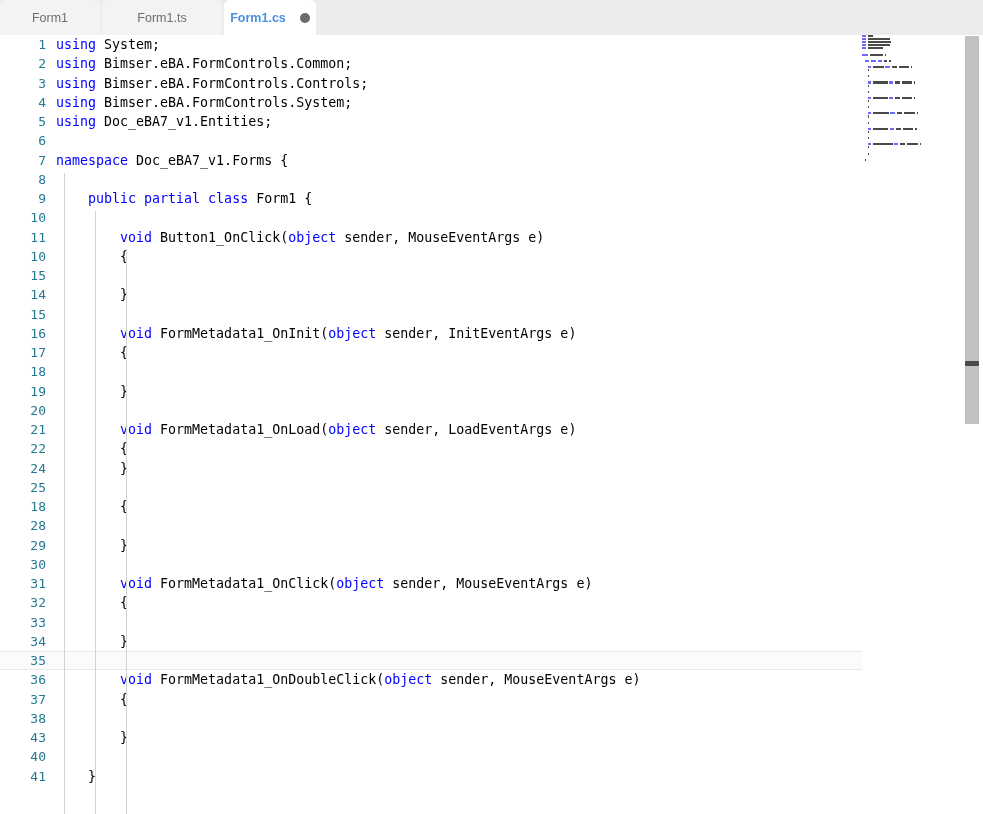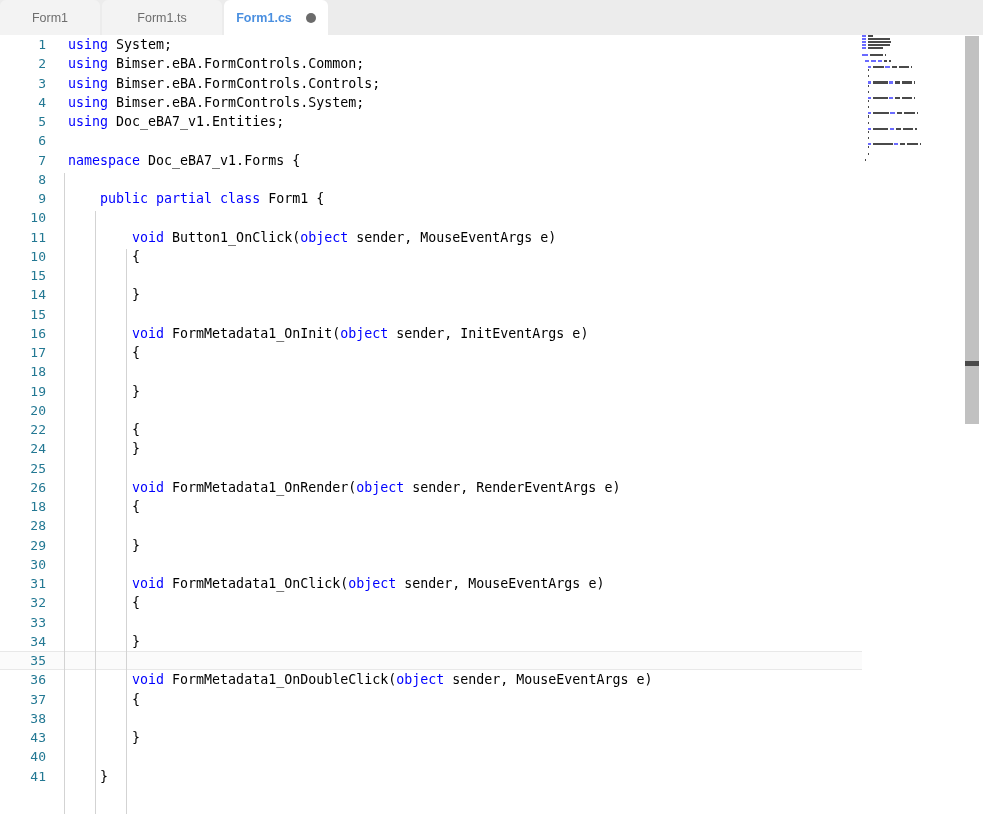--- a/index.html
+++ b/index.html
@@ -30,21 +30,21 @@
     margin-right:2px;
     user-select:none;
   }
   .tab.active{
     background:#ffffff;
     color:#4a8fe0;
     font-weight:bold;
   }
   .tab-w1{width:100px;}
   .tab-w2{width:120px;}
-  .tab-w3{width:104px;}
+  .tab-w3{width:92px;}
   .tab-dot{
     width:10px;height:10px;border-radius:50%;
     background:#6b6b6b;flex:0 0 auto;
   }
 
   
   .editor{
     position:absolute;left:0;top:35px;width:983px;height:779px;
     background:#ffffff;overflow:hidden;
   }
@@ -61,21 +61,21 @@
     color:#000000;
   }
   .ln{
     position:absolute;left:0;top:0;width:46px;
     text-align:right;
     color:#237893;
     font-size:13px;
     font-family:"DejaVu Sans Mono", monospace;
   }
   .code{
-    position:absolute;left:68px;top:0;
+    position:absolute;left:56px;top:0;
     white-space:pre;
     text-align:center;
   }
   .kw{color:#0000ff;}
   .cur{
     background:#fbfbfb;
     box-shadow:inset 0 1px 0 #e8e8e8, inset 0 -1px 0 #e8e8e8;
   }
 
   
@@ -157,24 +157,24 @@
         <div class="line"><span class="ln">11</span><span class="code"><span>        </span><span class="kw">void </span><span>Button1_OnClick(</span><span class="kw">object</span><span> sender, MouseEventArgs e)</span></span></div>
         <div class="line"><span class="ln">10</span><span class="code"><span>        {</span></span></div>
         <div class="line"><span class="ln">15</span><span class="code"></span></div>
         <div class="line"><span class="ln">14</span><span class="code"><span>        }</span></span></div>
         <div class="line"><span class="ln">15</span><span class="code"></span></div>
         <div class="line"><span class="ln">16</span><span class="code"><span>        </span><span class="kw">void </span><span>FormMetadata1_OnInit(</span><span class="kw">object</span><span> sender, InitEventArgs e)</span></span></div>
         <div class="line"><span class="ln">17</span><span class="code"><span>        {</span></span></div>
         <div class="line"><span class="ln">18</span><span class="code"></span></div>
         <div class="line"><span class="ln">19</span><span class="code"><span>        }</span></span></div>
         <div class="line"><span class="ln">20</span><span class="code"></span></div>
+        <div class="line"><span class="ln">21</span><span class="code"><span>        </span><span class="kw">void </span><span>FormMetadata1_OnLoad(</span><span class="kw">object</span><span> sender, LoadEventArgs e)</span></span></div>
         <div class="line"><span class="ln">22</span><span class="code"><span>        {</span></span></div>
         <div class="line"><span class="ln">24</span><span class="code"><span>        }</span></span></div>
         <div class="line"><span class="ln">25</span><span class="code"></span></div>
-        <div class="line"><span class="ln">26</span><span class="code"><span>        </span><span class="kw">void </span><span>FormMetadata1_OnRender(</span><span class="kw">object</span><span> sender, RenderEventArgs e)</span></span></div>
         <div class="line"><span class="ln">18</span><span class="code"><span>        {</span></span></div>
         <div class="line"><span class="ln">28</span><span class="code"></span></div>
         <div class="line"><span class="ln">29</span><span class="code"><span>        }</span></span></div>
         <div class="line"><span class="ln">30</span><span class="code"></span></div>
         <div class="line"><span class="ln">31</span><span class="code"><span>        </span><span class="kw">void </span><span>FormMetadata1_OnClick(</span><span class="kw">object</span><span> sender, MouseEventArgs e)</span></span></div>
         <div class="line"><span class="ln">32</span><span class="code"><span>        {</span></span></div>
         <div class="line"><span class="ln">33</span><span class="code"></span></div>
         <div class="line"><span class="ln">34</span><span class="code"><span>        }</span></span></div>
         <div class="line cur"><span class="ln">35</span><span class="code"></span></div>
         <div class="line"><span class="ln">36</span><span class="code"><span>        </span><span class="kw">void </span><span>FormMetadata1_OnDoubleClick(</span><span class="kw">object</span><span> sender, MouseEventArgs e)</span></span></div>

